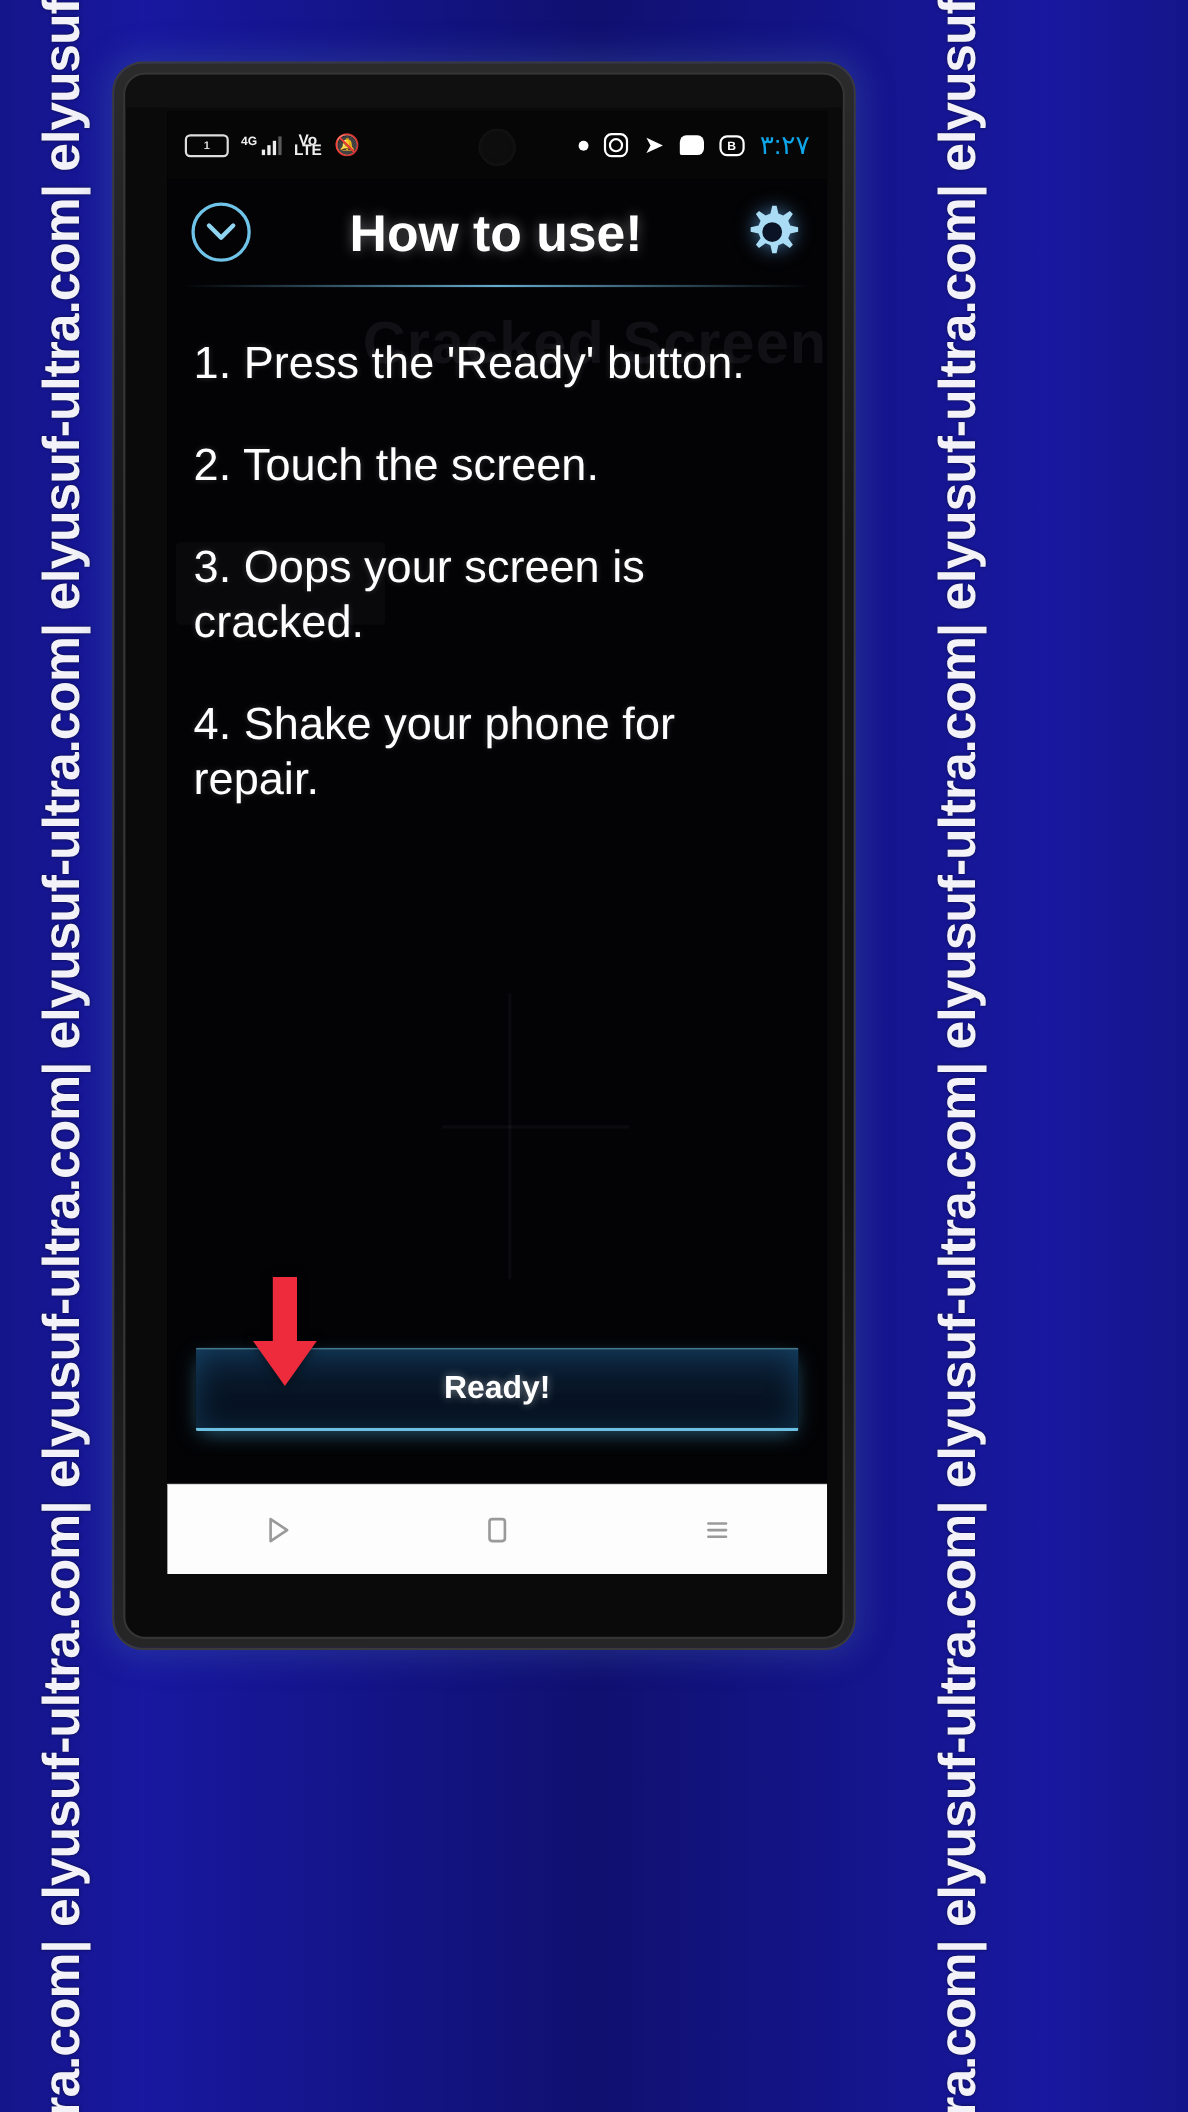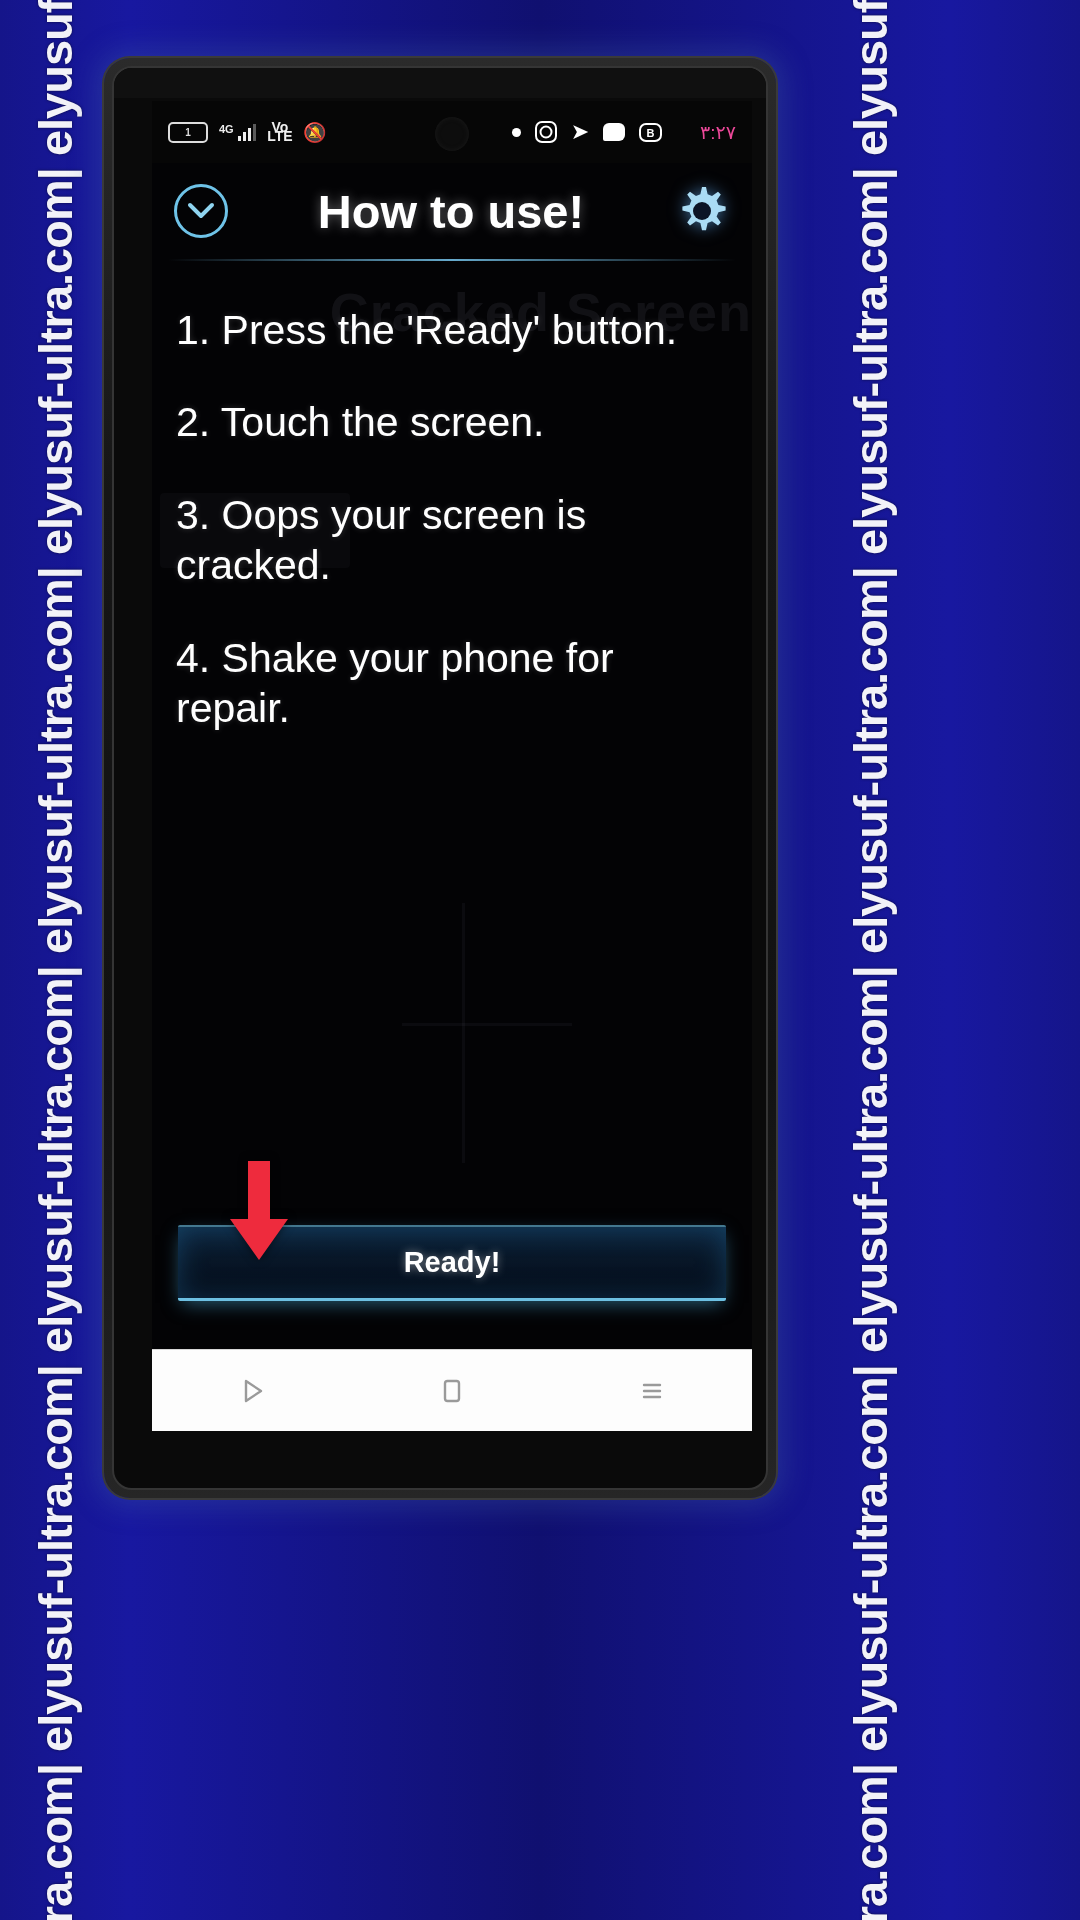--- a/index.html
+++ b/index.html
@@ -112,21 +112,21 @@
     width:9px; height:9px; border:2px solid #fff; border-radius:50%;
   }
   .tg{ color:#fff; font-size:22px; line-height:1; }
   .bubble{
     width:22px; height:18px; background:#fff; border-radius:6px 6px 6px 2px;
   }
   .btag{
     width:23px; height:19px; border:2px solid #fff; border-radius:7px;
     font-size:11px; font-weight:bold; text-align:center; line-height:16px; color:#fff;
   }
-  .clock{ font-size:19px; color:#ec4899; letter-spacing:.5px;margin-left:24px; }
+  .clock{ font-size:24px; color:#0ea5e9; letter-spacing:.5px; }
 
   
   .app{
     position:relative;
     height:1268px;
     background:#030305;
   }
   .ghost{
     position:absolute; inset:0; pointer-events:none;
   }

